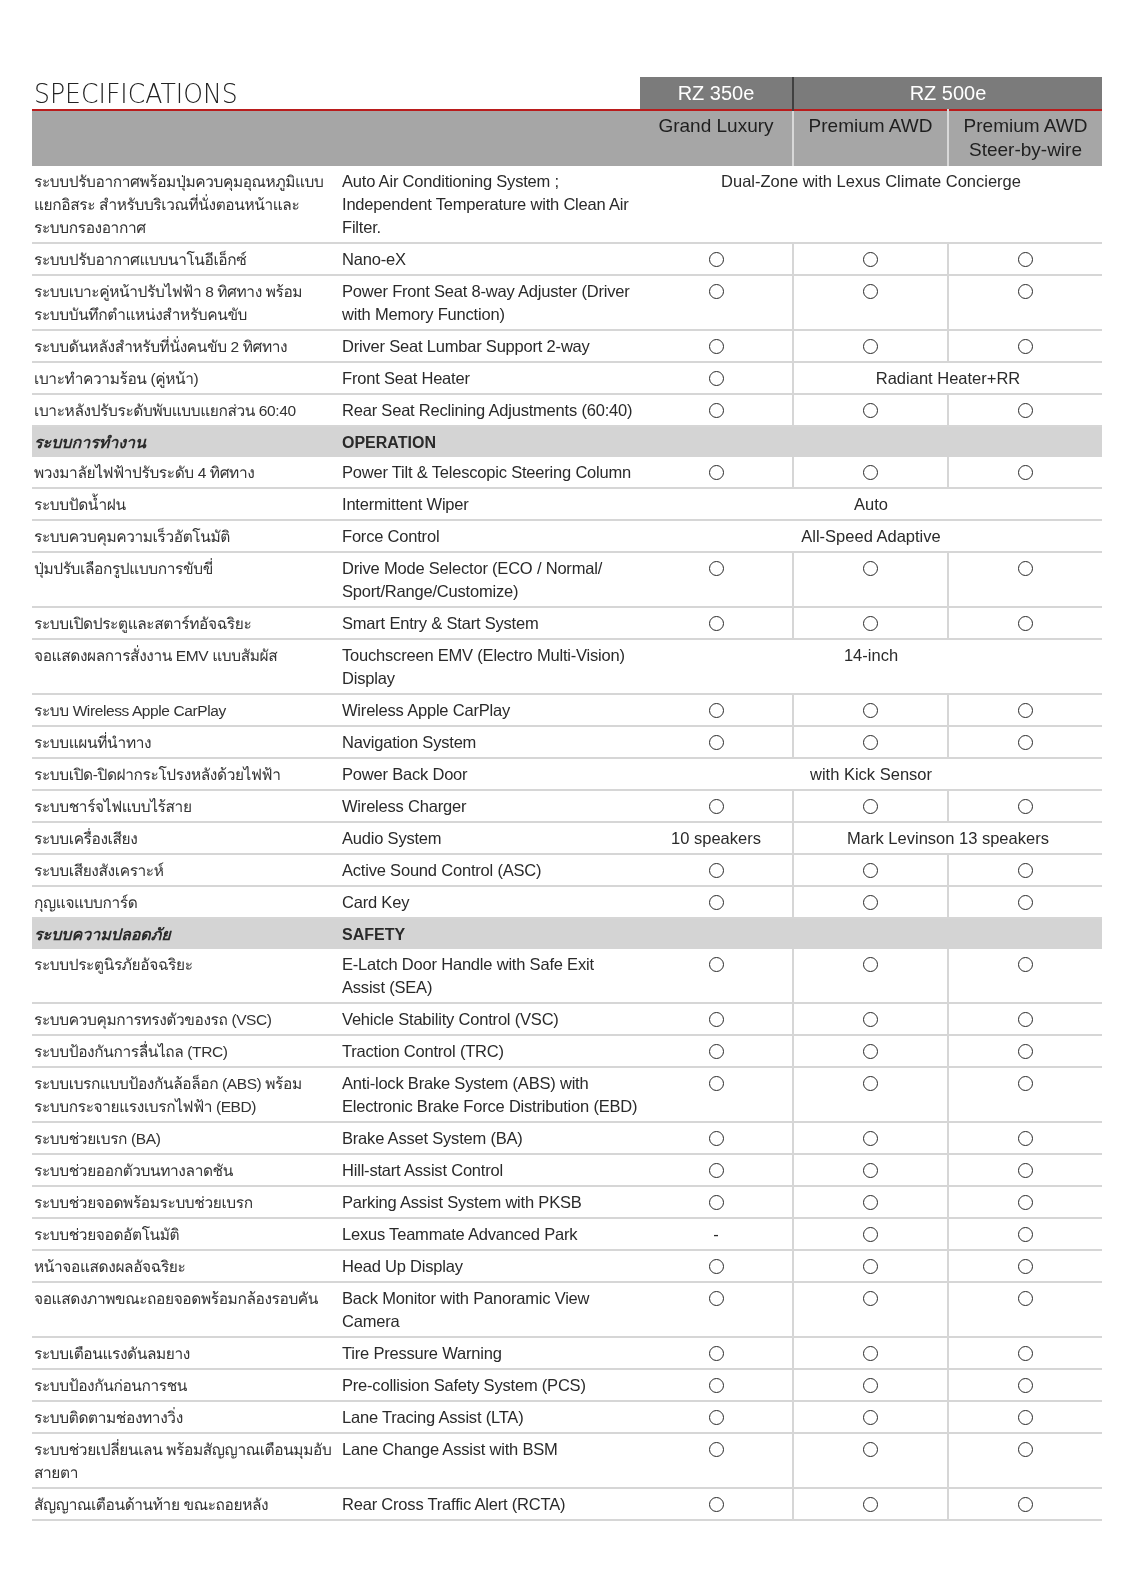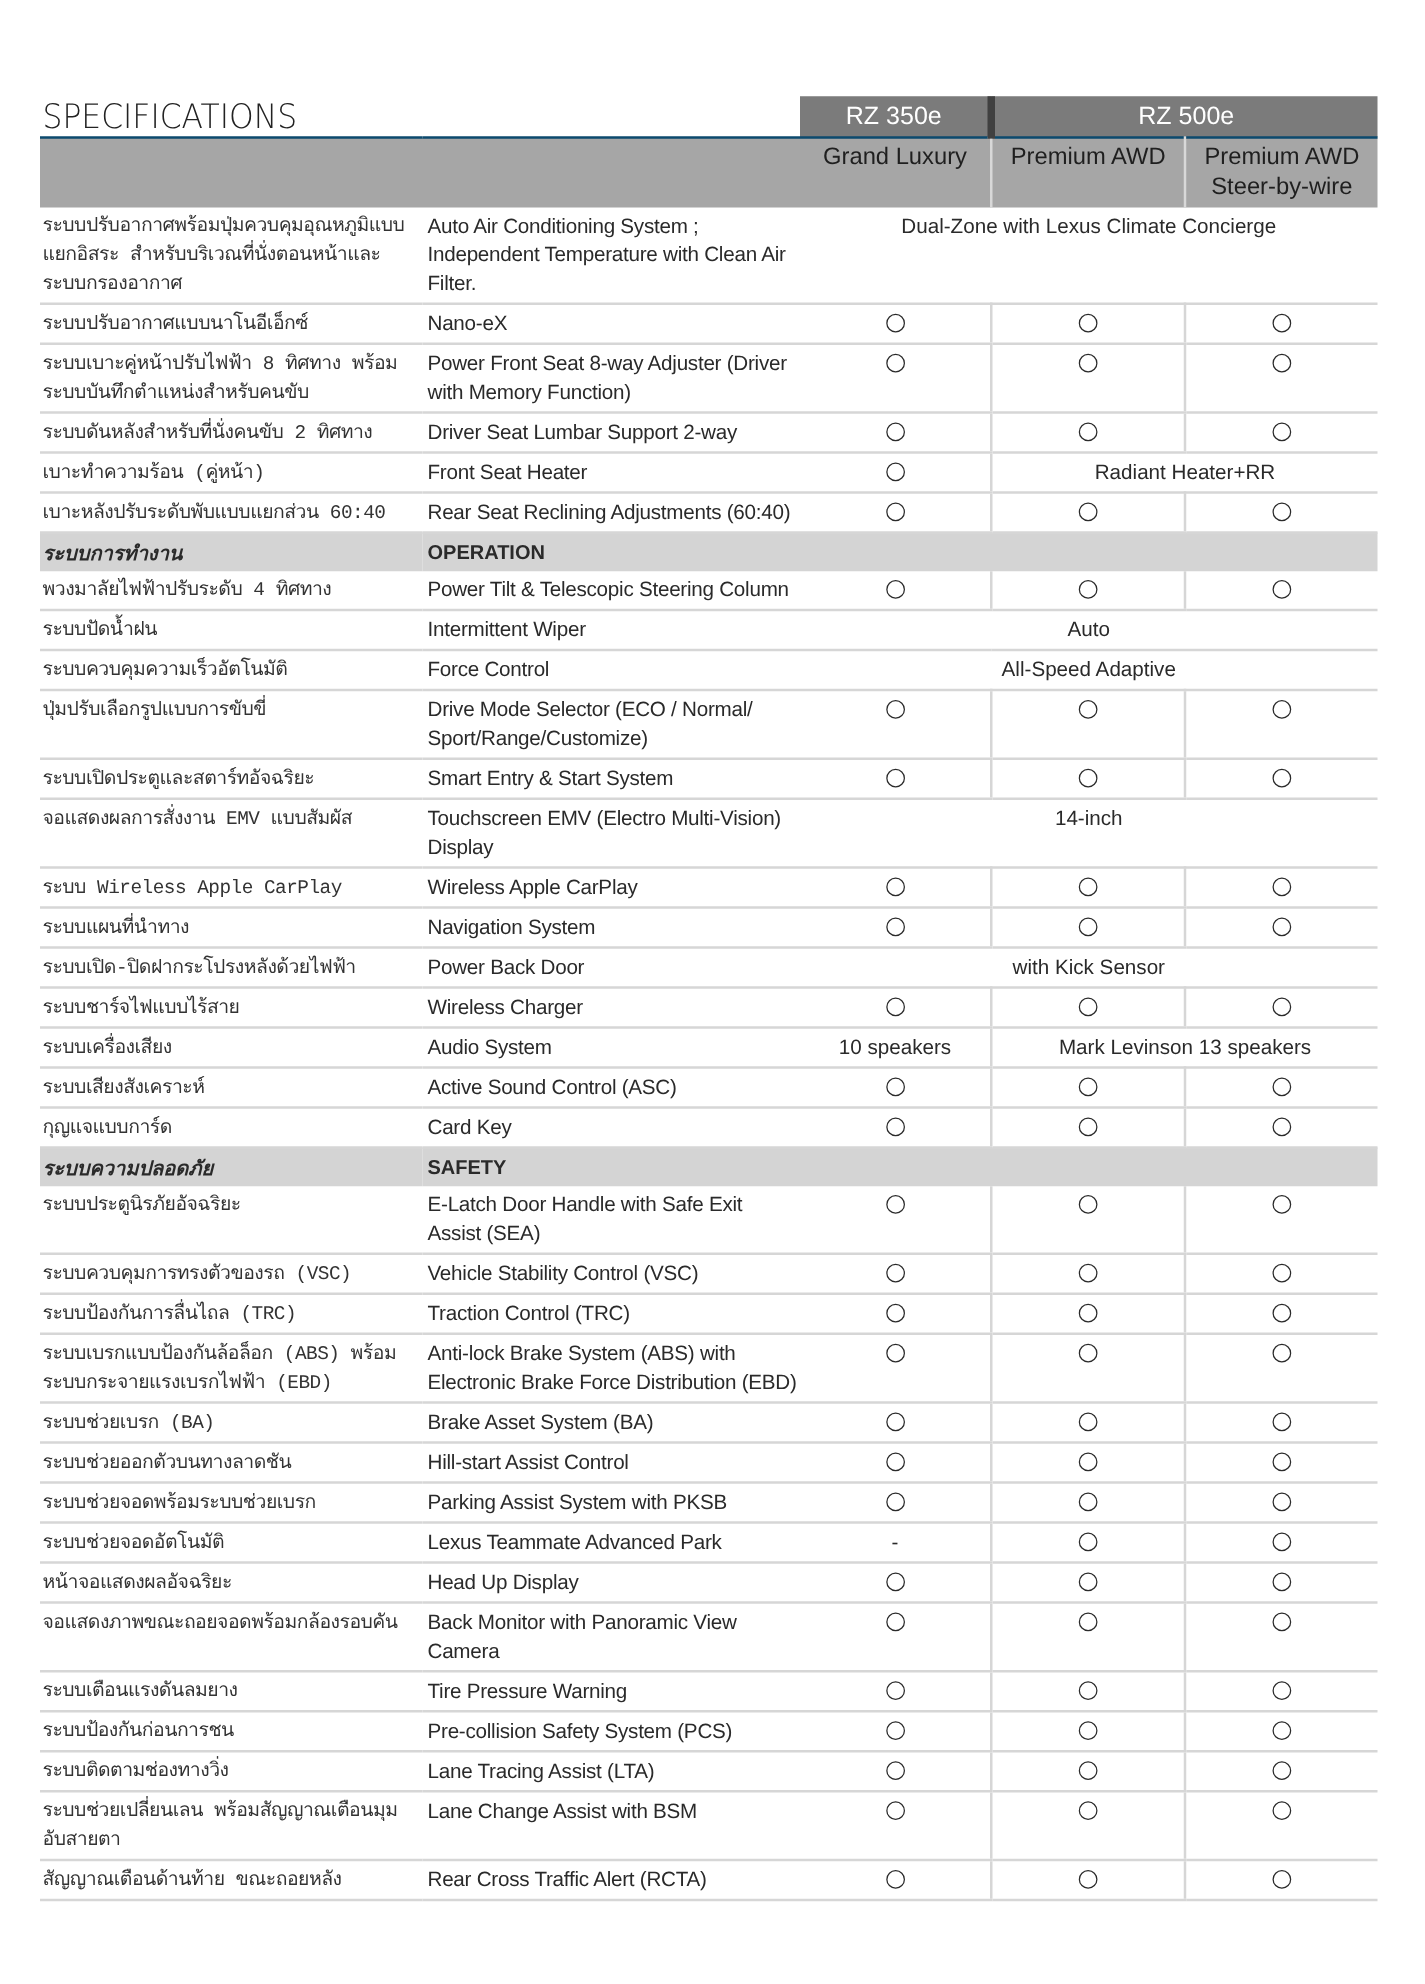--- a/index.html
+++ b/index.html
@@ -5,27 +5,27 @@
   html, body { margin: 0; padding: 0; background: #ffffff; }
   body { width: 1140px; height: 1587px; position: relative; font-family: "Liberation Sans", "DejaVu Sans", sans-serif; color: #2a2a2a; overflow: hidden; }
   .title { position: absolute; left: 34px; top: 78px; font-size: 27px; letter-spacing: 0px; color: #222; font-family: "DejaVu Sans", sans-serif; font-weight: 300; transform: scaleX(0.93); transform-origin: left center; }
   table.spec { position: absolute; left: 32px; top: 77px; border-collapse: collapse; table-layout: fixed; width: 1070px; }
   table.spec col.c-th { width: 306px; }
   table.spec col.c-en { width: 302px; }
   table.spec col.c-gl { width: 153px; }
   table.spec col.c-pa { width: 155px; }
   table.spec col.c-ps { width: 154px; }
   td, th { padding: 0; vertical-align: top; }
-  .hdr-model th { background: #7b7b7b; color: #ffffff; font-weight: normal; font-size: 20px; height: 32px; text-align: center; vertical-align: middle; border-right: 6px solid #404040; }
+  .hdr-model th { background: #7b7b7b; color: #ffffff; font-weight: normal; font-size: 20px; height: 32px; text-align: center; vertical-align: middle; border-right: 2px solid #404040; }
   .hdr-model th.blank { background: transparent; border-right: none; }
-  .hdr-grade th { background: #a6a6a6; color: #1f1f1f; font-weight: normal; font-size: 19px; line-height: 24px; height: 52px; text-align: center; vertical-align: top; padding-top: 3px; border-top: 2px solid #0c4a6e; border-right: 2px solid #d8d8d8; }
+  .hdr-grade th { background: #a6a6a6; color: #1f1f1f; font-weight: normal; font-size: 19px; line-height: 24px; height: 52px; text-align: center; vertical-align: top; padding-top: 3px; border-top: 2px solid #b91c1c; border-right: 2px solid #d8d8d8; }
   .hdr-grade th.lead { border-right: none; }
   .hdr-grade th:last-child, .hdr-model th:last-child { border-right: none; }
   tr.row td { border-bottom: 2px solid #d6d6d6; font-size: 16.5px; line-height: 23px; padding-top: 4px; padding-bottom: 3px; }
-  tr.row td.th { font-size: 15.5px; color: #333; padding-left: 2px; padding-right: 4px; font-family: Liberation Mono, monospace; letter-spacing: -0.4px; }
+  tr.row td.th { font-size: 15.5px; color: #333; padding-left: 2px; padding-right: 4px; font-family: Liberation Sans, sans-serif; letter-spacing: -0.4px; }
   tr.row td.en { color: #2a2a2a; padding-left: 4px; letter-spacing: -0.2px; }
   tr.row td.v { text-align: center; border-left: 2px solid #d6d6d6; color: #2a2a2a; }
   tr.row td.v.first { border-left: none; }
   tr.section td { background: #d4d4d4; font-weight: bold; font-size: 16px; line-height: 22px; padding-top: 5px; padding-bottom: 3px; }
   tr.section td.th { padding-left: 2px; font-family: "DejaVu Sans", sans-serif; font-style: italic; }
   tr.section td.en { padding-left: 4px; }
   .circle { display: inline-block; width: 13px; height: 13px; border: 1.4px solid #2a2a2a; border-radius: 50%; vertical-align: middle; position: relative; top: -1px; }
   .dash { display: inline-block; }
 </style>
 </head>

